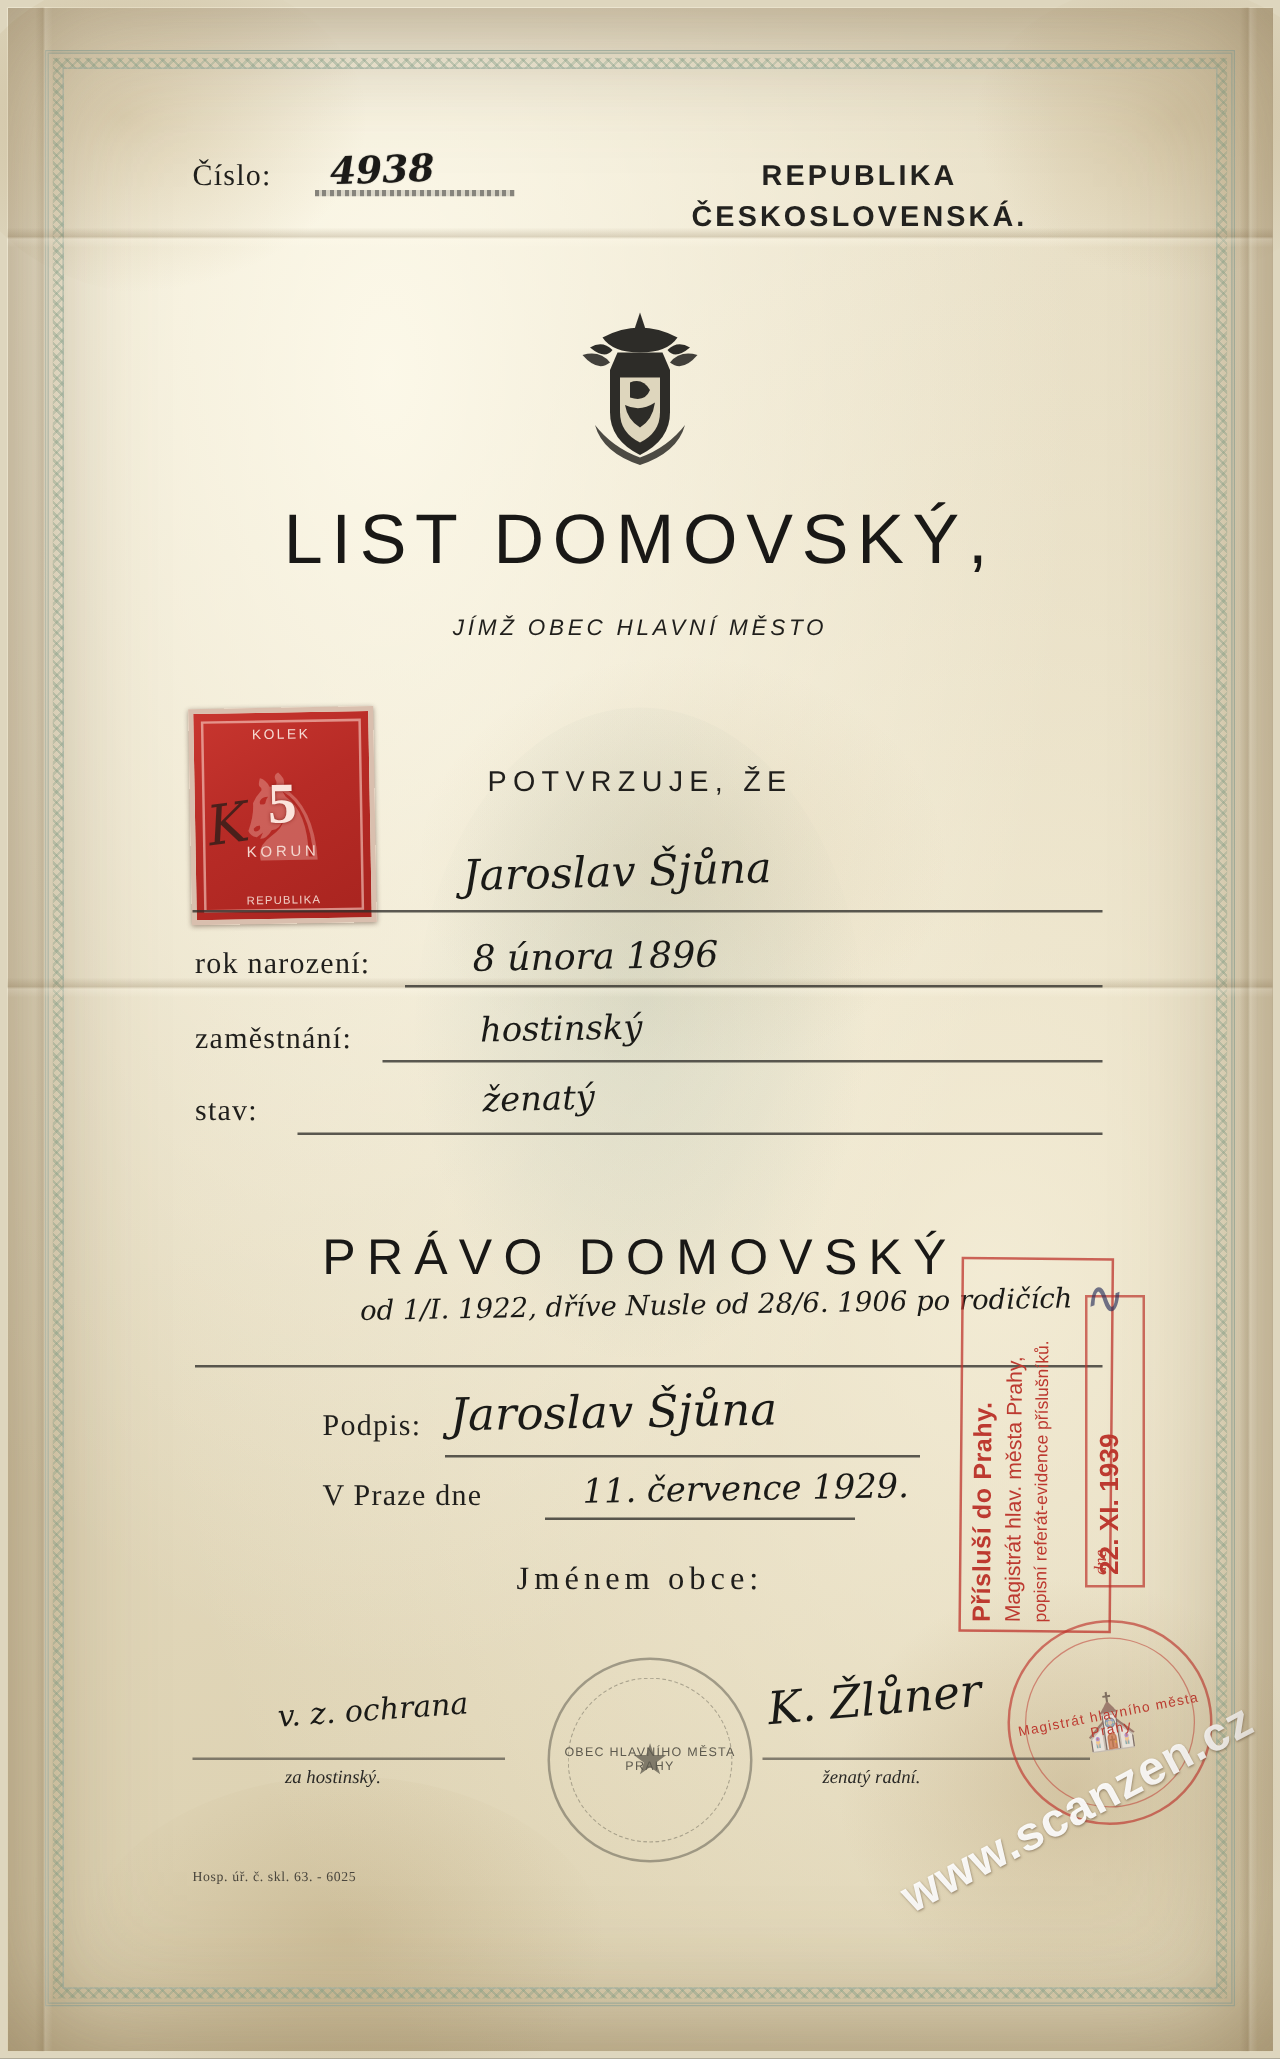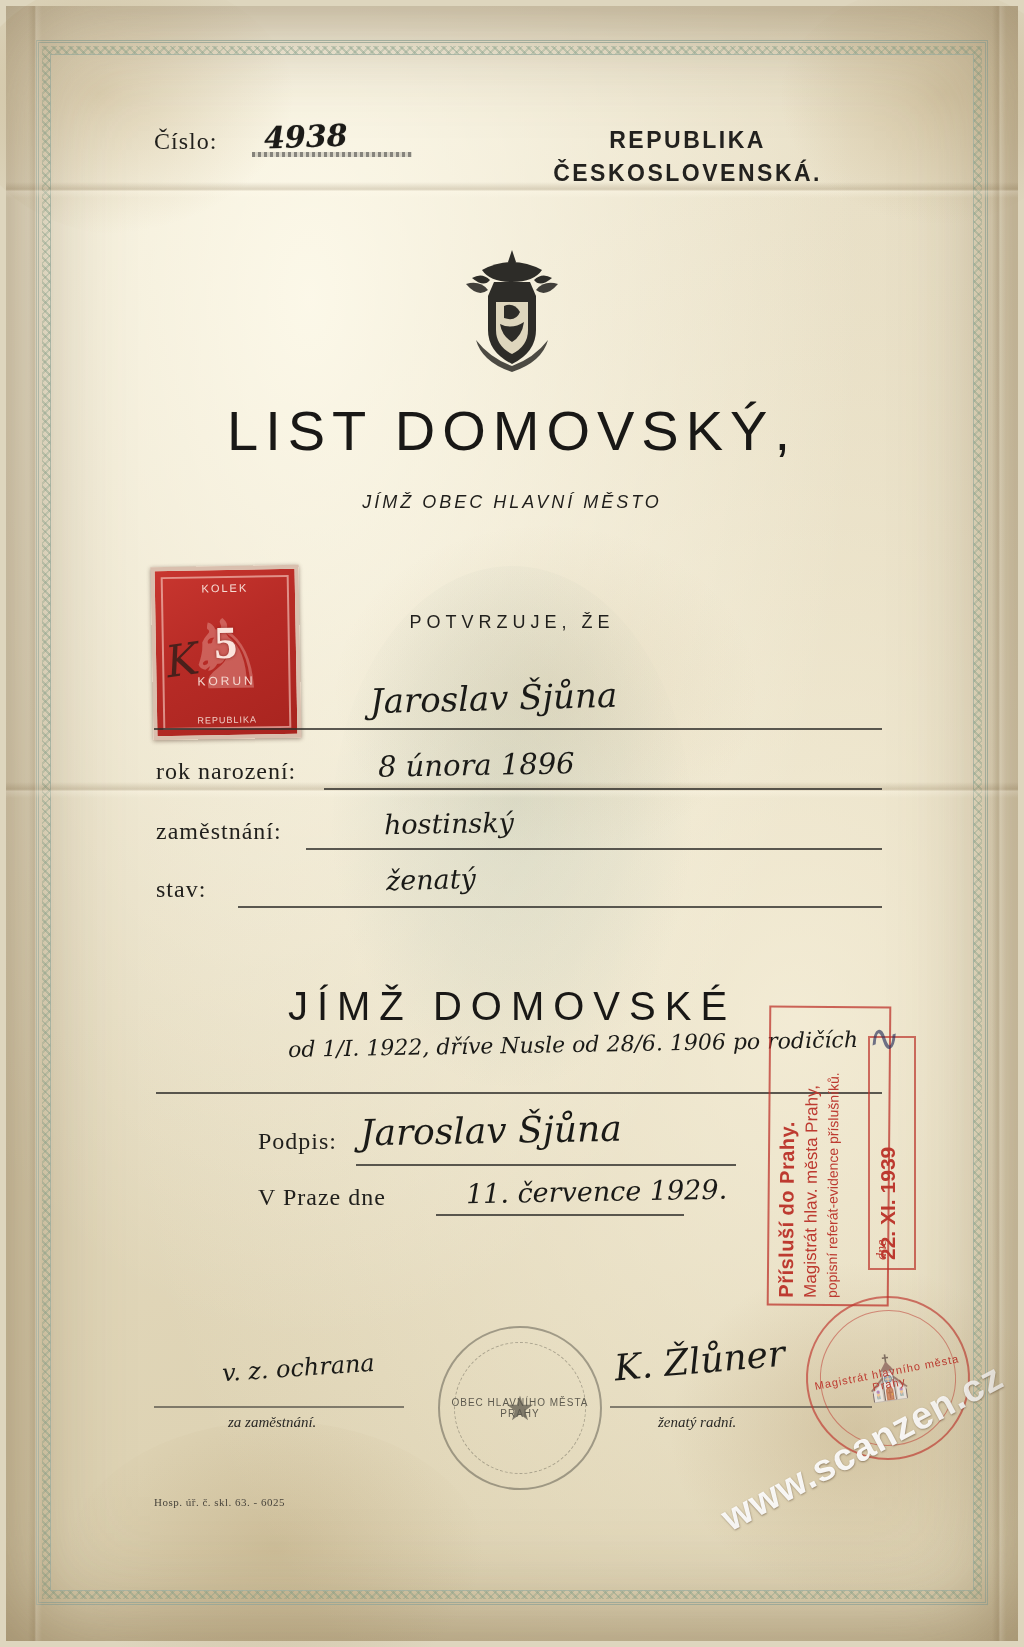--- a/index.html
+++ b/index.html
@@ -130,21 +130,21 @@
   .title-city {
     position: absolute; left: 0; right: 0; top: 536px;
     text-align: center;
     font-family: "Liberation Sans", sans-serif;
     font-size: 45px; letter-spacing: 12px; color: #191816;
   }
   .title-sub2 {
     position: absolute; left: 0; right: 0; top: 606px;
     text-align: center;
     font-family: "Liberation Sans", sans-serif;
-    font-size: 18px; letter-spacing: 5px; color: #201f1c;
+    font-size: 23px; letter-spacing: 5px; color: #201f1c;
   }
   
   .stamp {
     position: absolute; left: 146px; top: 560px;
     width: 140px; height: 165px;
     background: linear-gradient(150deg, #c8362f 0%, #b72b26 45%, #a8241f 100%);
     border: 4px solid #d9bfae;
     box-shadow: 0 1px 4px rgba(60,30,20,0.45);
     transform: rotate(-1deg);
     overflow: hidden;
@@ -427,36 +427,37 @@
 
       <div class="field-label" style="left:150px; top:812px;">zaměstnání:</div>
       <div class="rule" style="left:300px; top:842px; width:576px;"></div>
       <div class="hand" style="left:378px; top:802px; font-size:27px; transform:rotate(-1deg);">hostinský</div>
 
       <div class="field-label" style="left:150px; top:870px;">stav:</div>
       <div class="rule" style="left:232px; top:900px; width:644px;"></div>
       <div class="hand" style="left:380px; top:858px; font-size:27px; transform:rotate(-1.5deg);">ženatý</div>
 
 
-      <div class="pravo">JÍMŽ DOMOVSKÉ</div>
+      <div class="pravo">PRÁVO DOMOVSKÝ</div>
       <div class="hand" style="left:282px; top:1026px; font-size:22px; transform:rotate(-1deg);">od 1/I. 1922, dříve Nusle od 28/6. 1906 po rodičích</div>
       <div class="rule" style="left:150px; top:1086px; width:726px;"></div>
 
       <div class="field-label" style="left:252px; top:1122px;">Podpis:</div>
       <div class="rule" style="left:350px; top:1158px; width:380px;"></div>
       <div class="hand" style="left:354px; top:1104px; font-size:36px; transform:rotate(-1deg);">Jaroslav Šjůna</div>
 
       <div class="field-label" style="left:252px; top:1178px;">V Praze dne</div>
       <div class="rule" style="left:430px; top:1208px; width:248px;"></div>
       <div class="hand" style="left:460px; top:1170px; font-size:27px; transform:rotate(-1deg);">11. července 1929.</div>
 
+      <div class="jmenem">Jménem obce:</div>
 
       <div class="rule" style="left:148px; top:1400px; width:250px; opacity:0.55;"></div>
       <div class="hand" style="left:216px; top:1348px; font-size:24px; transform:rotate(-4deg);">v. z. ochrana</div>
-      <div class="sig-label" style="left:222px; top:1408px;">za zaměstnání.</div>
+      <div class="sig-label" style="left:222px; top:1408px;">za hostinský.</div>
 
       <div class="rule" style="left:604px; top:1400px; width:262px; opacity:0.55;"></div>
       <div class="hand" style="left:608px; top:1334px; font-size:36px; transform:rotate(-5deg);">K. Žlůner</div>
       <div class="sig-label" style="left:652px; top:1408px;">ženatý radní.</div>
 
       <div class="city-seal">
         <div class="city-seal-center">★</div>
         <div class="city-seal-text">OBEC HLAVNÍHO MĚSTA PRAHY</div>
       </div>
 

